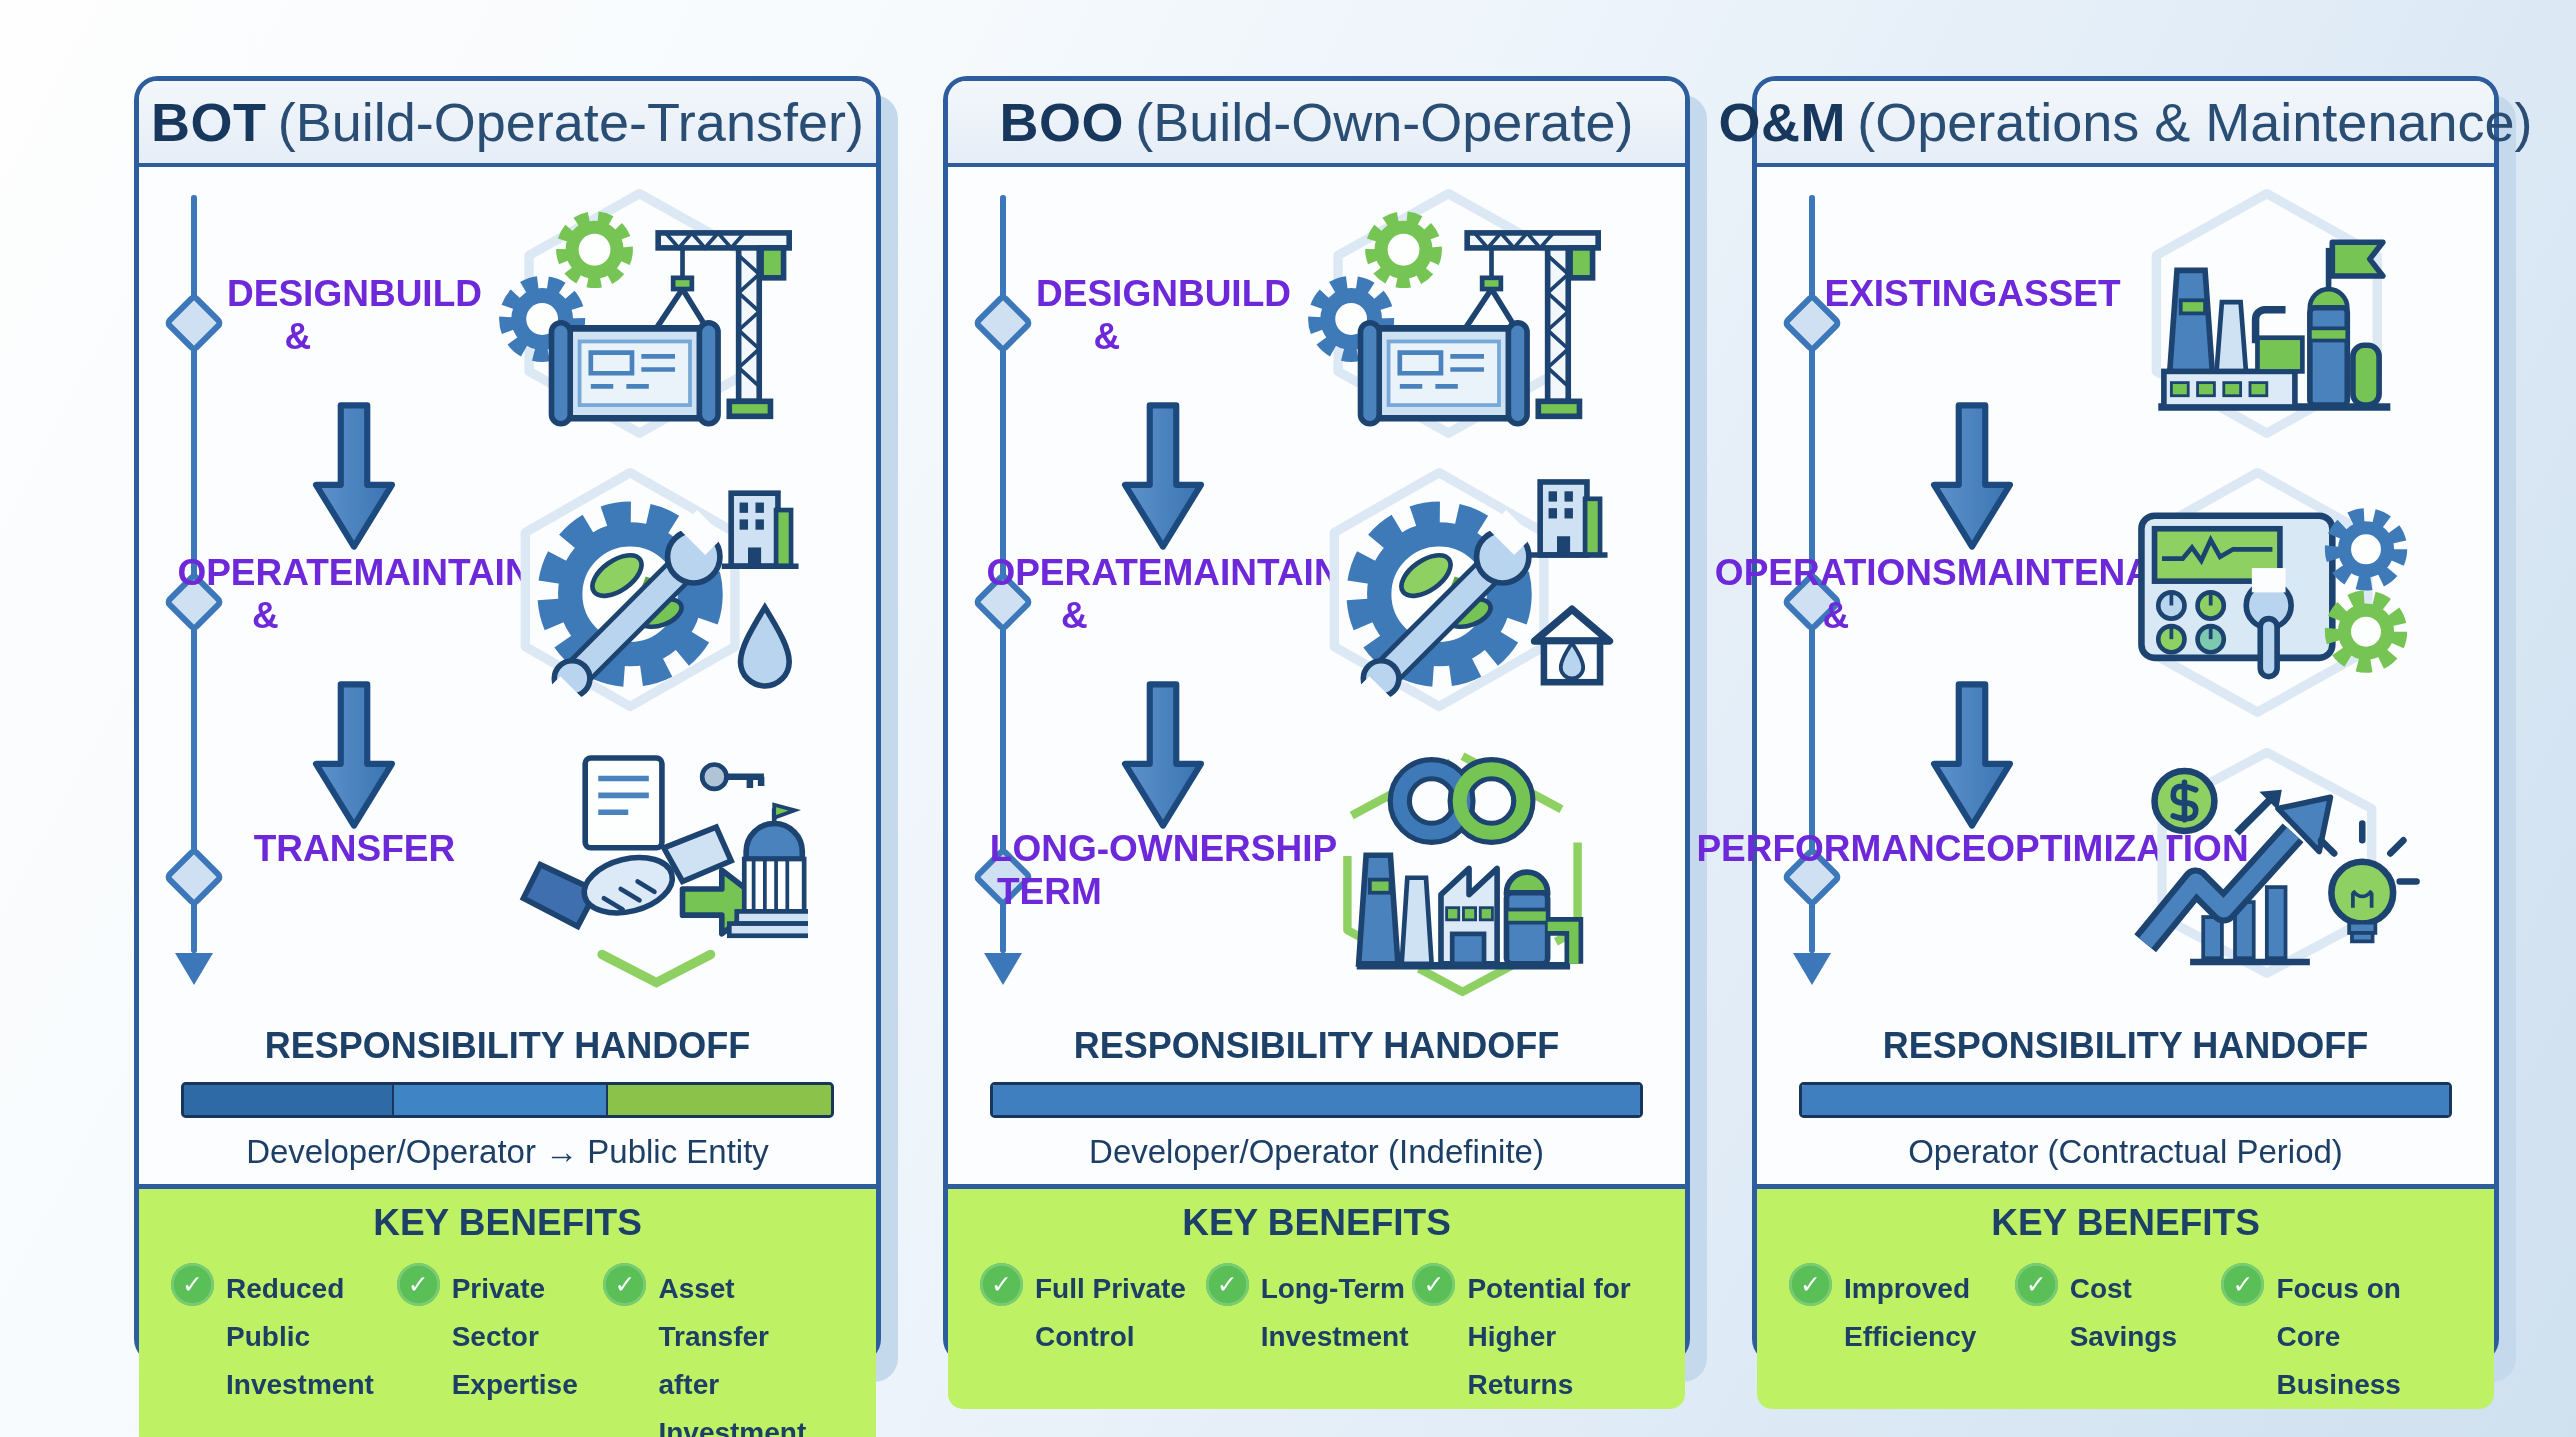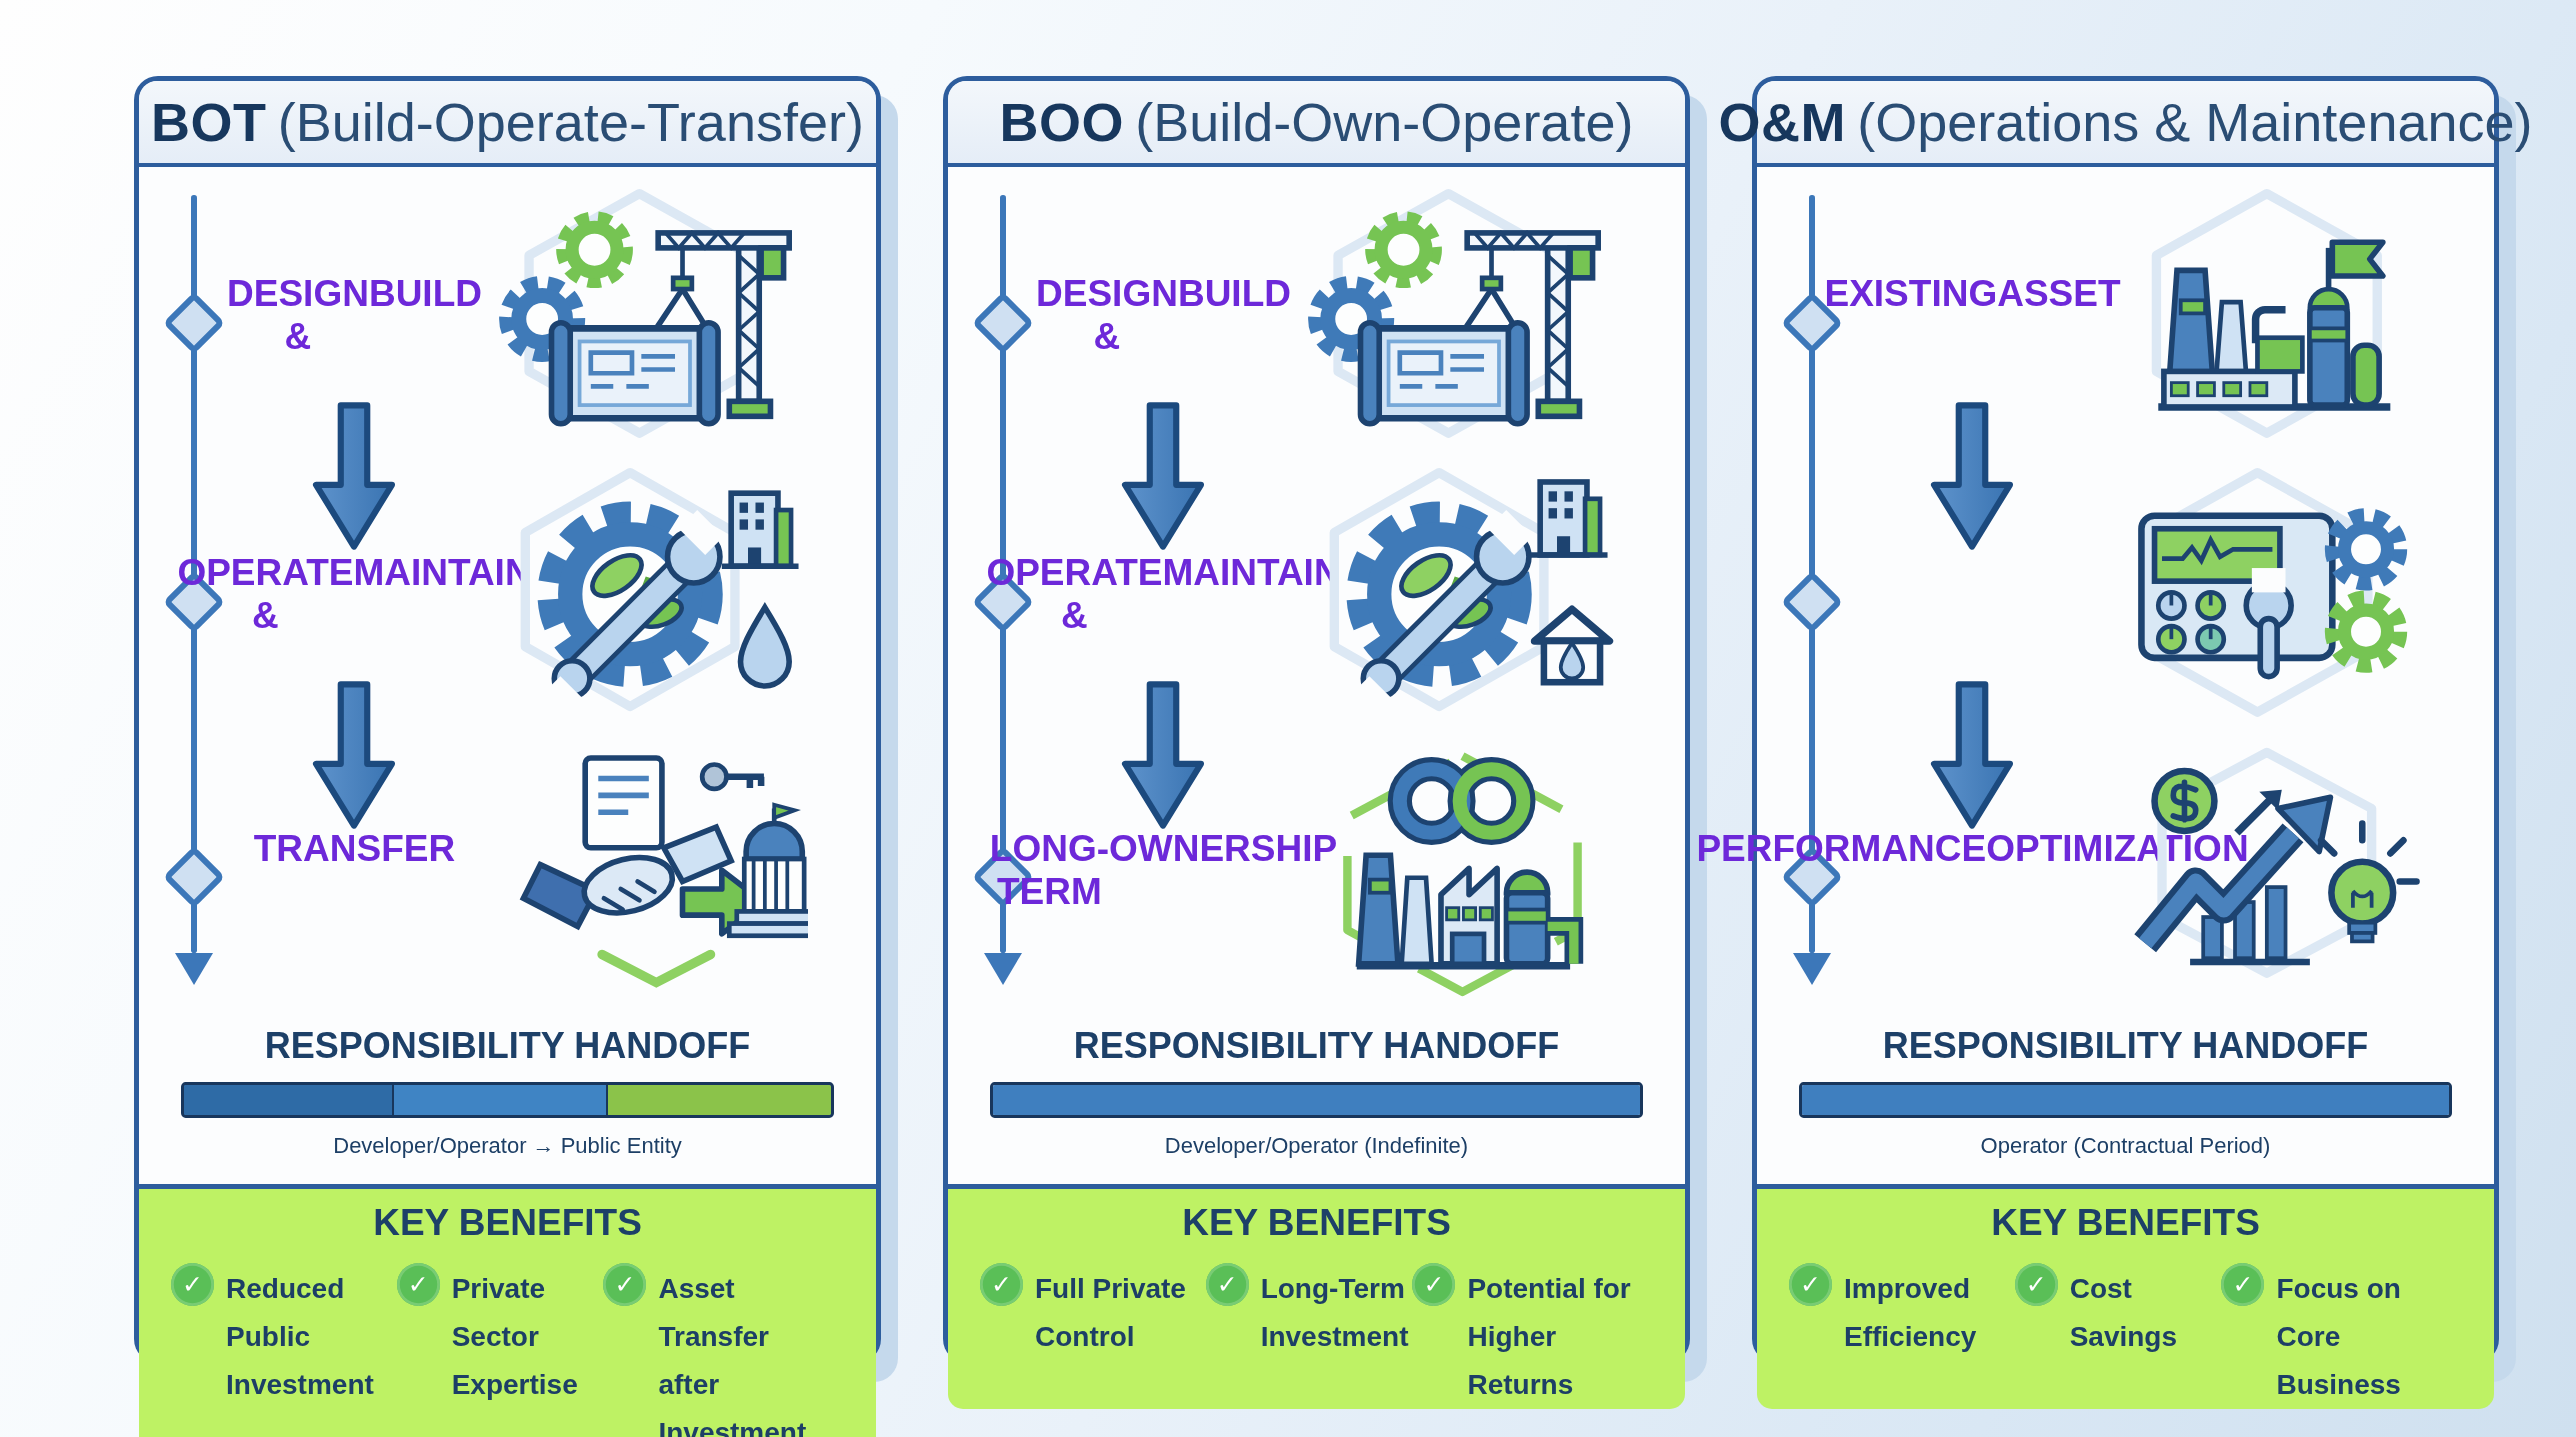--- a/index.html
+++ b/index.html
@@ -36,21 +36,21 @@
   .flow-arrow{position:absolute;left:170px;width:90px;height:150px;}
   .fa1{top:234px}.fa2{top:513px}
   .step-icon{position:absolute;left:360px;width:309px;height:262px;}
   .si1{top:20.6px}.si2{top:300px}.si3{top:576px}
   .handoff{flex:0 0 170px;text-align:center;padding-top:11.2px;box-sizing:border-box;}
   .handoff-title{font-size:36px;font-weight:700;color:#1d4068;}
   .handoff-bar{width:653px;height:36px;margin:15px auto 0;border:3.7px solid #18365c;border-radius:4.7px;
     box-sizing:border-box;display:flex;overflow:hidden;background:#3f7fbf;}
   .handoff-bar .seg{height:100%;border-right:2.8px solid #18365c;box-sizing:border-box;}
   .handoff-bar .seg:last-child{border-right:none;}
-  .handoff-caption{margin-top:15px;font-size:22px;color:#1d3f66;}
+  .handoff-caption{margin-top:15px;font-size:33px;color:#1d3f66;}
   .divider{flex:0 0 4.7px;background:#2d5d9d;}
   .benefits{flex:1;background:#bef264;border-radius:0 0 15px 15px;padding-top:13px;}
   .benefits-title{text-align:center;font-size:37px;font-weight:700;color:#1d4068;}
   .benefits-row{display:flex;justify-content:space-between;padding:0 32px;margin-top:19px;}
   .benefit{display:flex;gap:12px;align-items:flex-start;}
   .b1{width:227px}.b2{width:208px}.b3{width:242px}
   .check{flex:0 0 43px;height:43px;border-radius:50%;background:#5abf57;color:#ffffff;
     font-size:25px;font-weight:700;line-height:43px;text-align:center;
     box-shadow:inset 0 0 0 2.8px #79cc74;}
   .btext{font-size:28px;font-weight:700;color:#1d3f66;line-height:48px;text-align:left;padding-top:1.9px;}
@@ -394,20 +394,24 @@
     </header>
     <div class="steps">
       <div class="rail"></div>
       <div class="rail-arrow"></div>
       <div class="marker m1"></div>
       <div class="marker m2"></div>
       <div class="marker m3"></div>
       <div class="step-label sl1">
         <div>EXISTING</div>
         <div>ASSET</div>
+      </div>
+      <div class="step-label sl2">
+        <div>OPERATIONS &amp;</div>
+        <div>MAINTENANCE</div>
       </div>
       <div class="step-label sl3">
         <div>PERFORMANCE</div>
         <div>OPTIMIZATION</div>
       </div>
       <svg class="flow-arrow fa1" viewBox="0 0 96 170">
         <path d="M33 5 h30 v90 h28 L48 165 5 95 h28 Z" fill="url(#agrad)" stroke="#1c4a7e" stroke-width="7" stroke-linejoin="round"></path>
       </svg>
       <svg class="flow-arrow fa2" viewBox="0 0 96 170">
         <path d="M33 5 h30 v90 h28 L48 165 5 95 h28 Z" fill="url(#agrad)" stroke="#1c4a7e" stroke-width="7" stroke-linejoin="round"></path>

